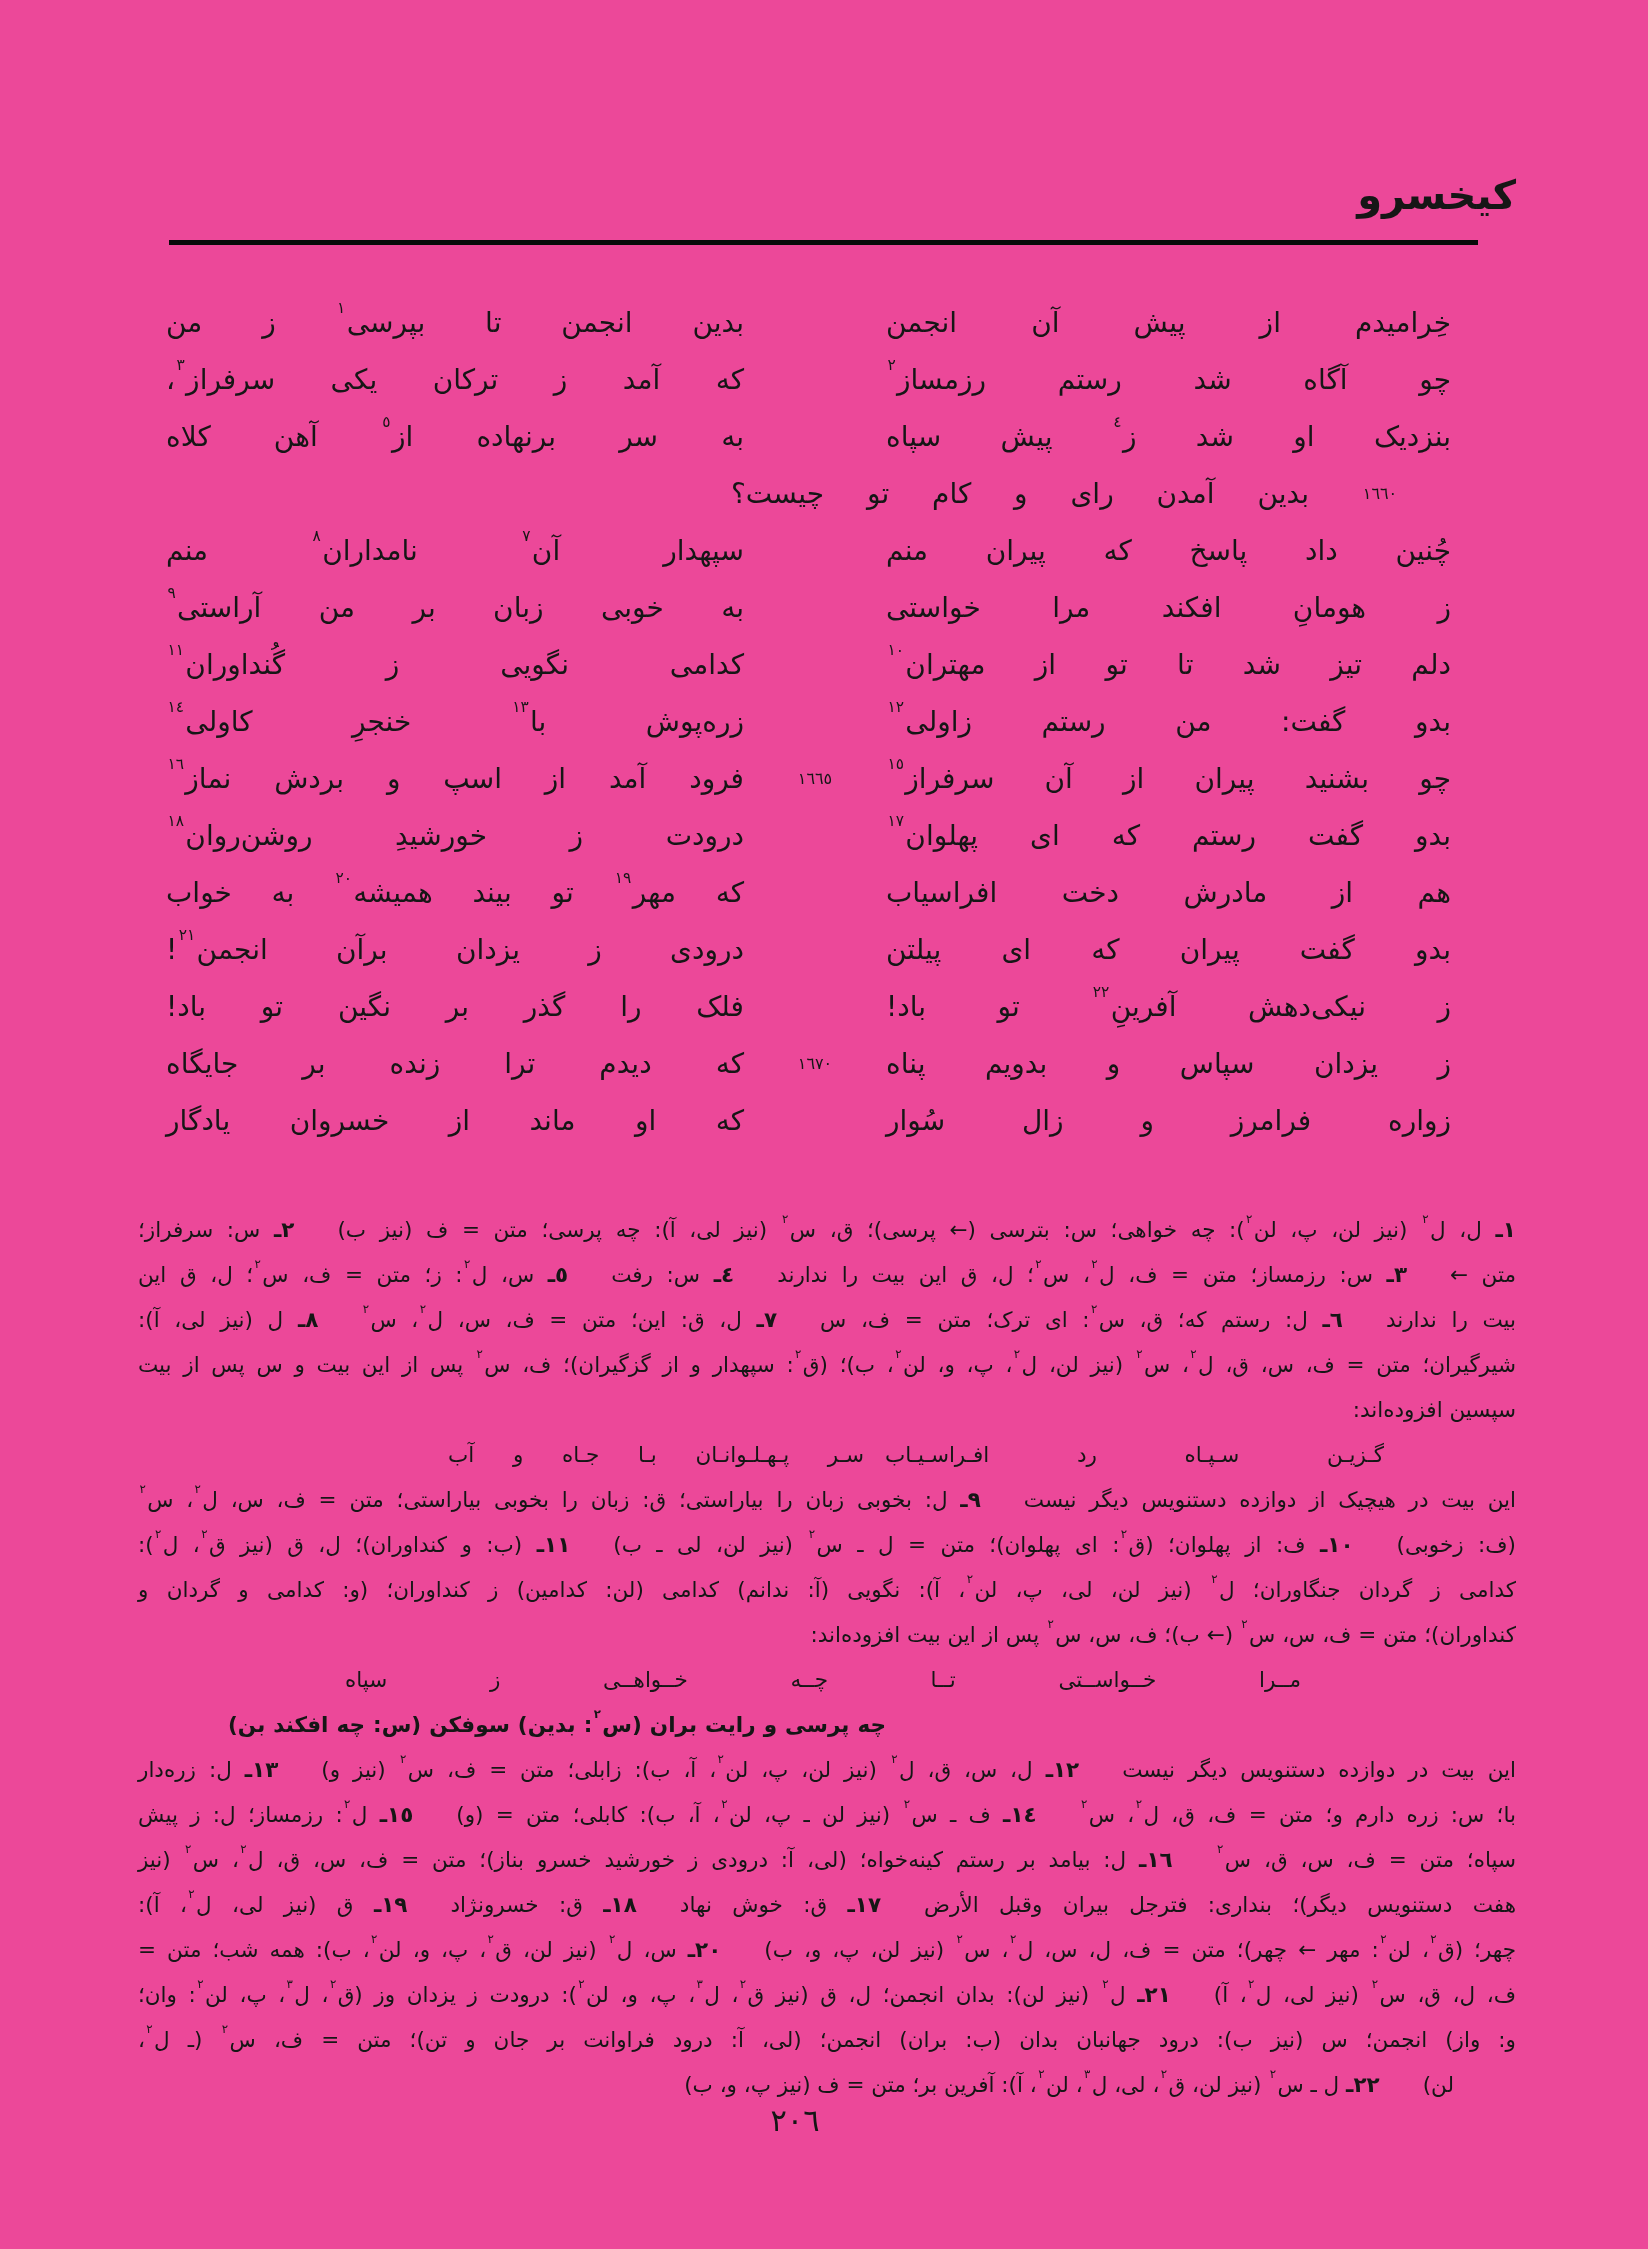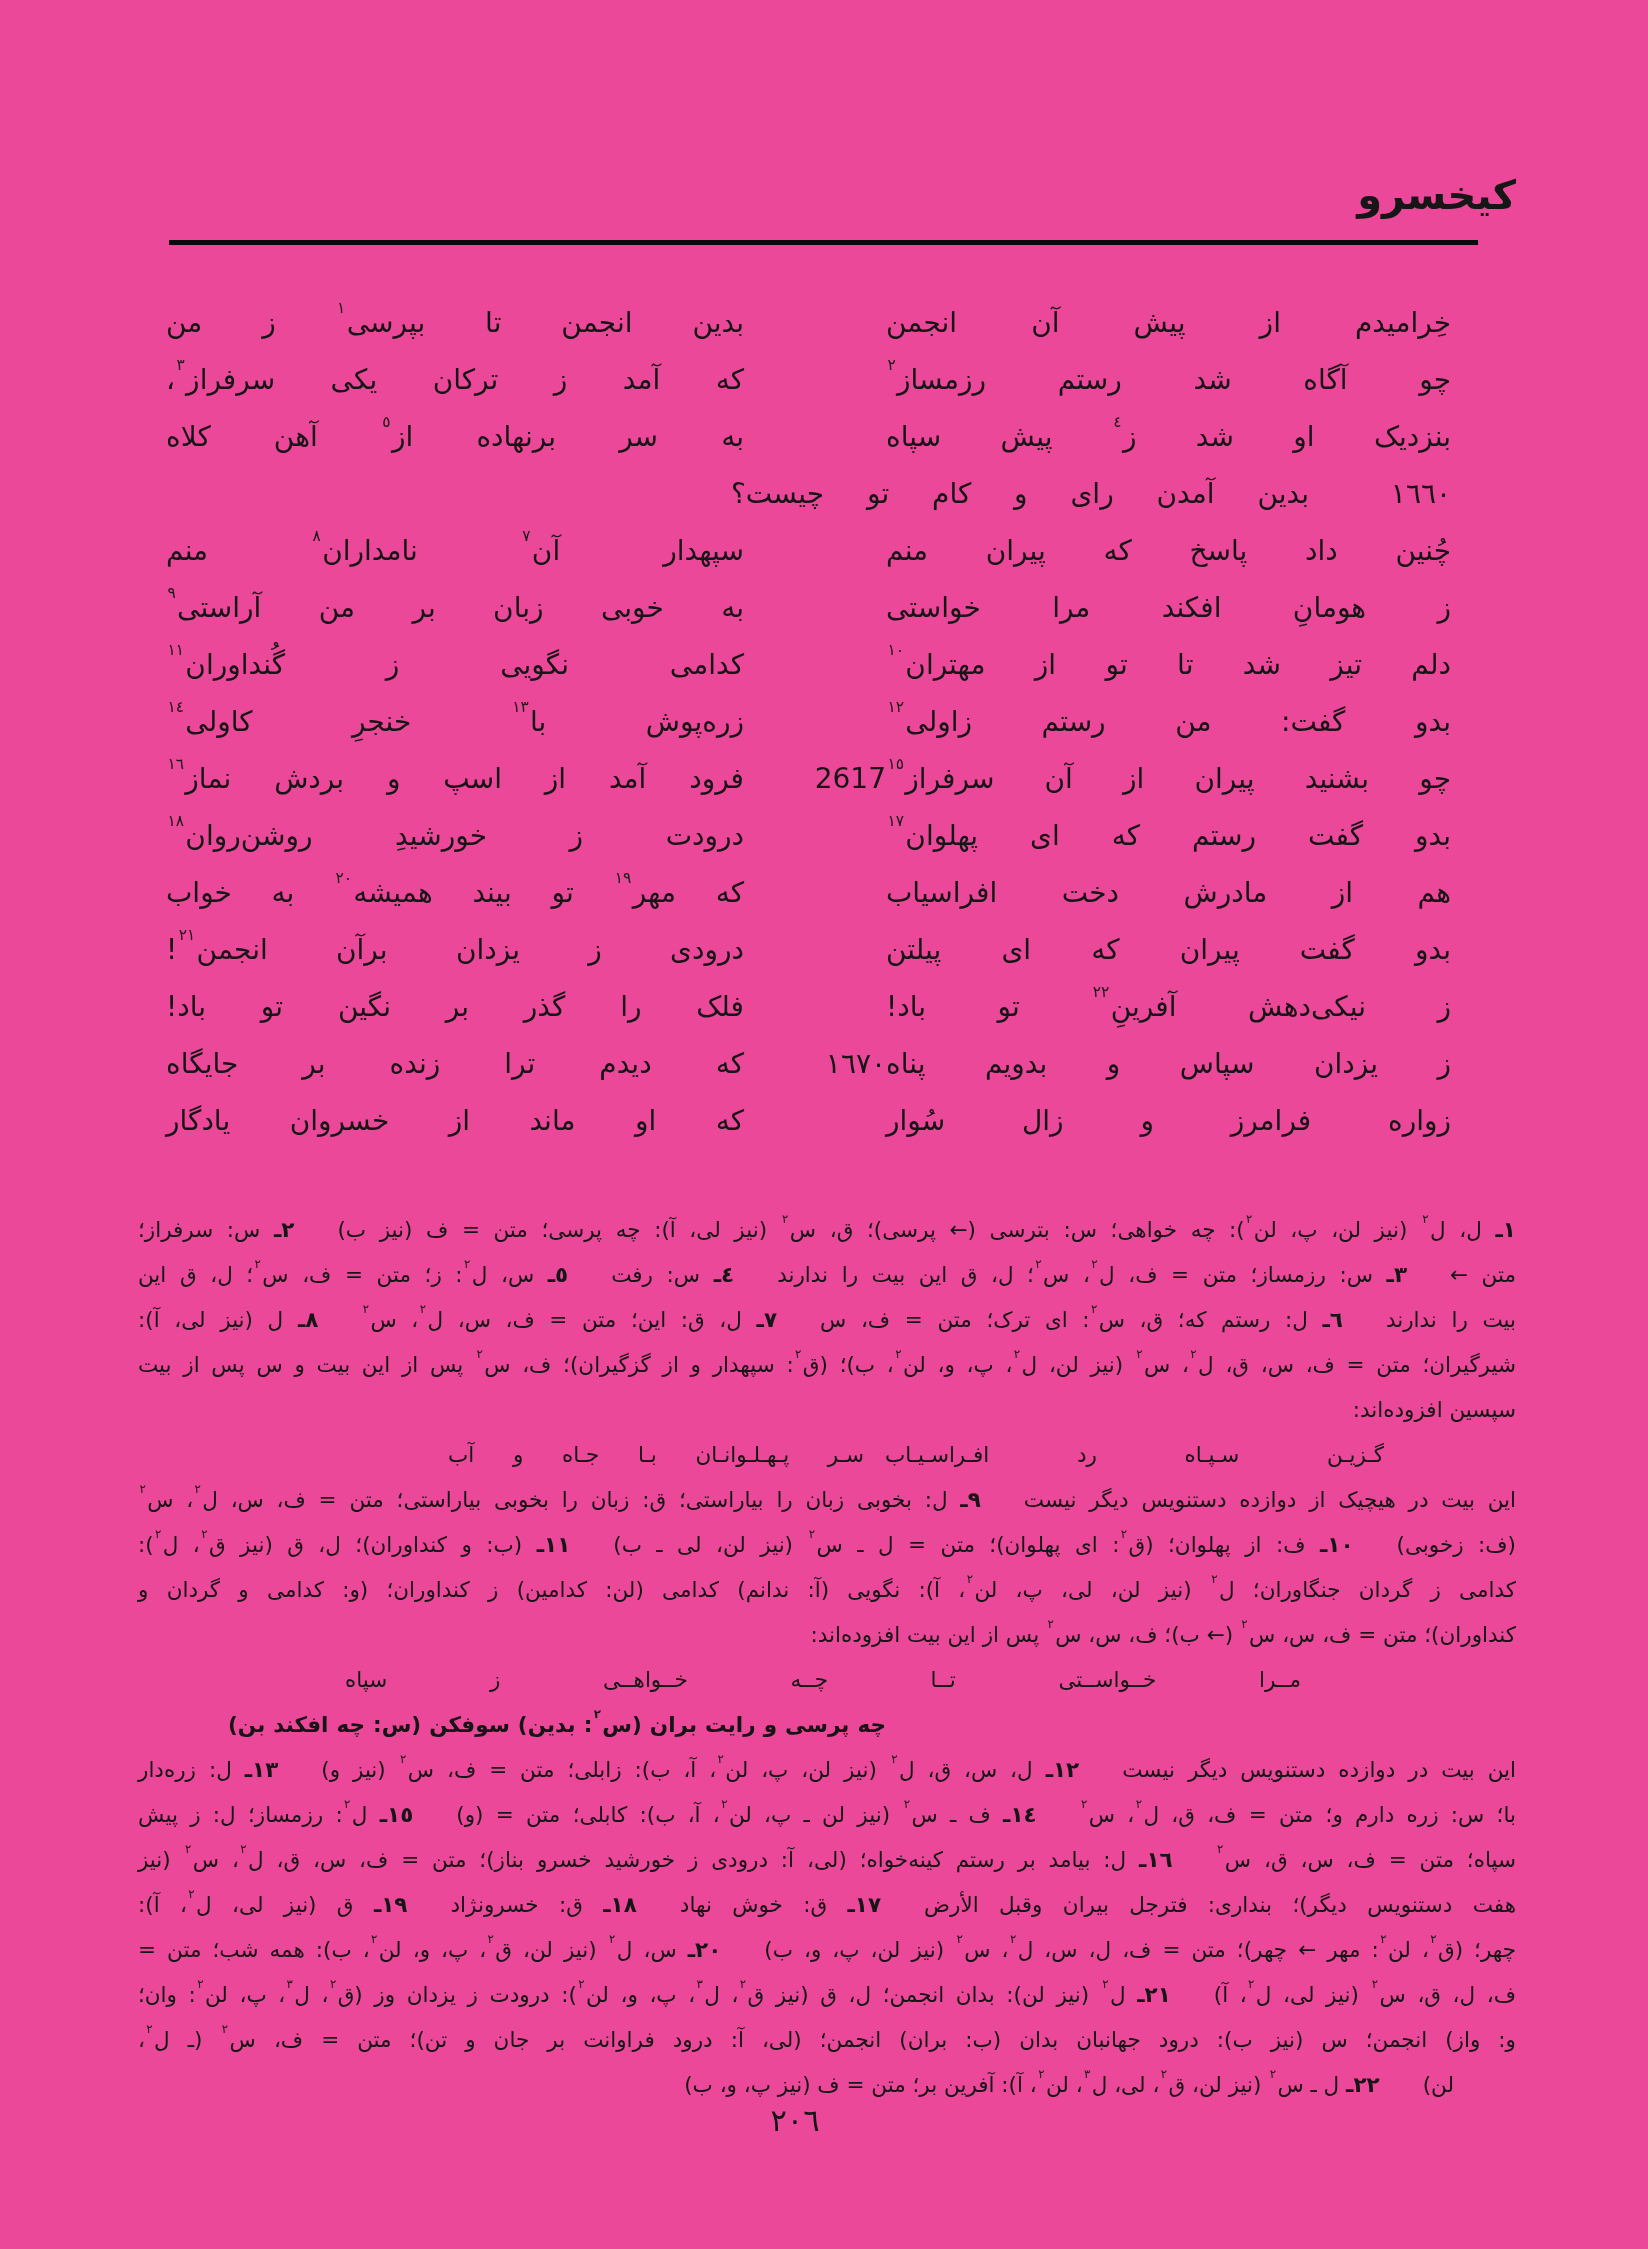--- a/index.html
+++ b/index.html
@@ -26,21 +26,21 @@
     position:absolute;top:294px;right:197px;width:1285px;
   }
   .verse-row{display:flex;direction:rtl;height:57px;align-items:center;}
   .hemi{
     font-size:28px;line-height:1;
     text-align:justify;text-align-last:justify;
     white-space:nowrap;overflow:visible;
   }
   .hemi-r{width:565px;}
   .hemi-l{width:578px;}
-  .verse-gutter{width:142px;font-size:28px;}
+  .verse-gutter{width:142px;text-align:center;font-size:16px;}
   sup{font-size:0.55em;line-height:0;position:relative;top:-0.5em;margin:0 1.4px;}
   
   .apparatus{
     position:absolute;top:1207px;right:132px;width:1378px;
     font-size:21.5px;
   }
   .app-line{height:45px;line-height:45px;white-space:nowrap;}
   .app-just{text-align:justify;text-align-last:justify;white-space:normal;height:45px;overflow:visible;}
   .app-ind90{padding-right:62px;}
   .app-pair{display:flex;direction:rtl;margin-right:132px;}
@@ -97,21 +97,21 @@
         <div class="verse-gutter"></div>
         <div class="hemi hemi-l">کدامی نگویی ز گُنداوران<sup>١١</sup></div>
       </div>
       <div class="verse-row">
         <div class="hemi hemi-r">بدو گفت: من رستم زاولی<sup>١٢</sup></div>
         <div class="verse-gutter"></div>
         <div class="hemi hemi-l">زره‌پوش با<sup>١٣</sup> خنجرِ کاولی<sup>١٤</sup></div>
       </div>
       <div class="verse-row">
         <div class="hemi hemi-r">چو بشنید پیران از آن سرفراز<sup>١٥</sup></div>
-        <div class="verse-gutter">2617</div>
+        <div class="verse-gutter">١٦٦٥</div>
         <div class="hemi hemi-l">فرود آمد از اسپ و بردش نماز<sup>١٦</sup></div>
       </div>
       <div class="verse-row">
         <div class="hemi hemi-r">بدو گفت رستم که ای پهلوان<sup>١٧</sup></div>
         <div class="verse-gutter"></div>
         <div class="hemi hemi-l">درودت ز خورشیدِ روشن‌روان<sup>١٨</sup></div>
       </div>
       <div class="verse-row">
         <div class="hemi hemi-r">هم از مادرش دخت افراسیاب</div>
         <div class="verse-gutter"></div>

